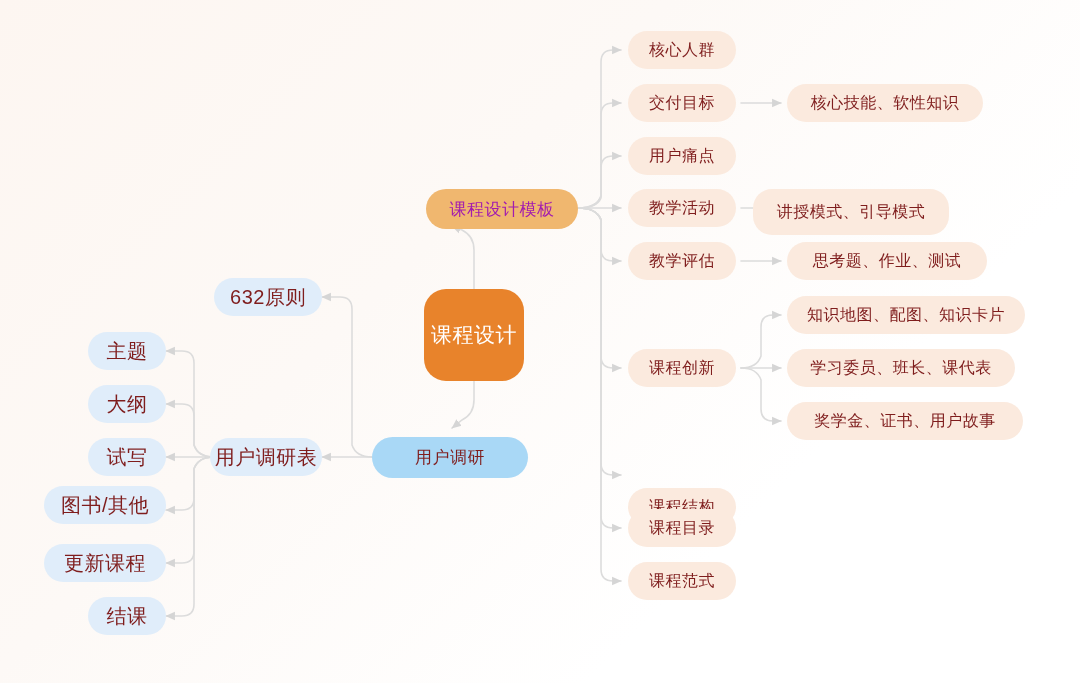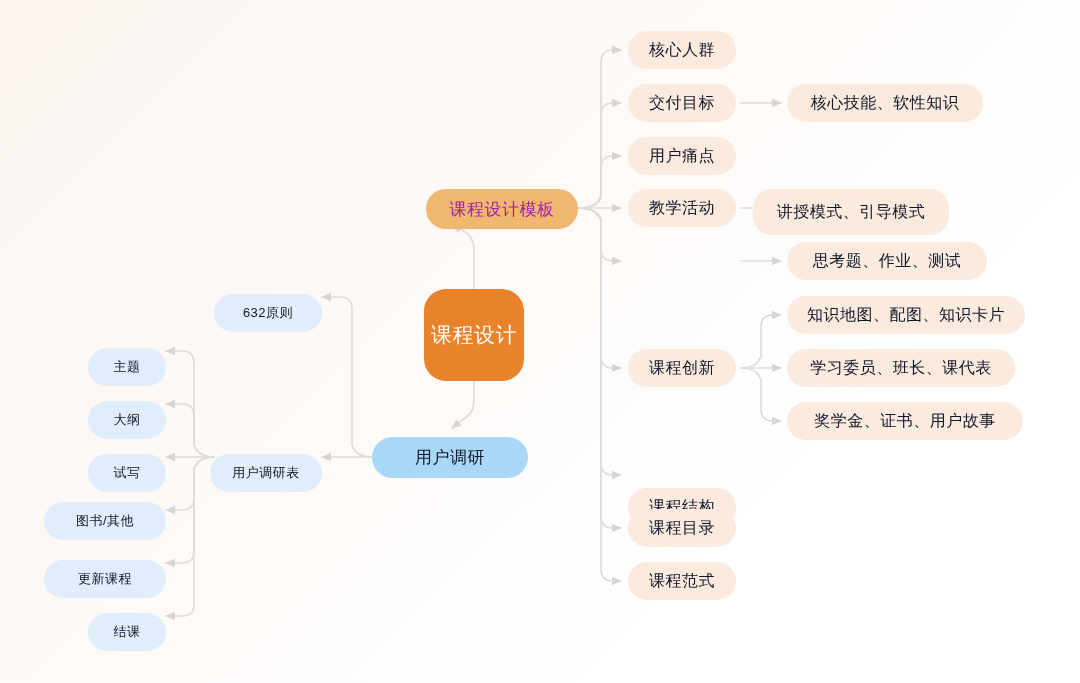--- a/index.html
+++ b/index.html
@@ -6,27 +6,27 @@
   body{
     width:1080px;height:683px;overflow:hidden;
     font-family:"Liberation Sans","DejaVu Sans",sans-serif;
     background:linear-gradient(135deg,#fdf6f1 0%,#fdf9f6 38%,#ffffff 72%,#ffffff 100%);
   }
   #canvas{position:relative;width:1080px;height:683px;}
   svg.edges{position:absolute;left:0;top:0;width:1080px;height:683px;pointer-events:none;}
   .node{
     position:absolute;display:flex;align-items:center;justify-content:center;
     box-sizing:border-box;text-align:center;white-space:nowrap;
-    color:#0f172a;letter-spacing:.5px;
+    color:#7f1d1d;letter-spacing:.5px;
   }
   .n-peach{background:#fbeade;border-radius:19px;font-size:16px;}
   .n-tan{background:#f0b76f;border-radius:22px;font-size:17px;color:#a21caf;}
   .n-core{background:#e8832b;border-radius:22px;color:#ffffff;font-size:21px;line-height:1.25;
           flex-direction:row;font-weight:400;}
-  .n-blue-lt{background:#e0edfa;border-radius:19px;font-size:13px;margin-top:16px;}
+  .n-blue-lt{background:#e0edfa;border-radius:19px;font-size:20px;}
   .n-blue-md{background:#a9d8f6;border-radius:21px;font-size:17px;}
 </style>
 </head>
 <body>
 
 <div id="canvas">
 
   <svg class="edges" viewBox="0 0 1080 683">
     <defs>
       <marker id="arr" markerWidth="7" markerHeight="7" refX="5.6" refY="3" orient="auto">
@@ -79,20 +79,21 @@
   <div class="node n-blue-md" style="left:372px;top:437px;width:156px;height:41px;">用户调研</div>
 
   <div class="node n-peach" style="left:628px;top:31px;width:108px;height:38px;">核心人群</div>
 
   <div class="node n-peach" style="left:628px;top:84px;width:108px;height:38px;">交付目标</div>
 
   <div class="node n-peach" style="left:628px;top:137px;width:108px;height:38px;">用户痛点</div>
 
   <div class="node n-peach" style="left:628px;top:189px;width:108px;height:38px;">教学活动</div>
 
+  <div class="node n-peach" style="left:628px;top:242px;width:108px;height:38px;">教学评估</div>
 
   <div class="node n-peach" style="left:628px;top:349px;width:108px;height:38px;">课程创新</div>
 
   <div class="node n-peach" style="left:628px;top:456px;width:108px;height:38px;margin-top:32px;">课程结构</div>
 
   <div class="node n-peach" style="left:628px;top:509px;width:108px;height:38px;">课程目录</div>
 
   <div class="node n-peach" style="left:628px;top:562px;width:108px;height:38px;">课程范式</div>
 
   <div class="node n-peach" style="left:787px;top:84px;width:196px;height:38px;">核心技能、软性知识</div>

